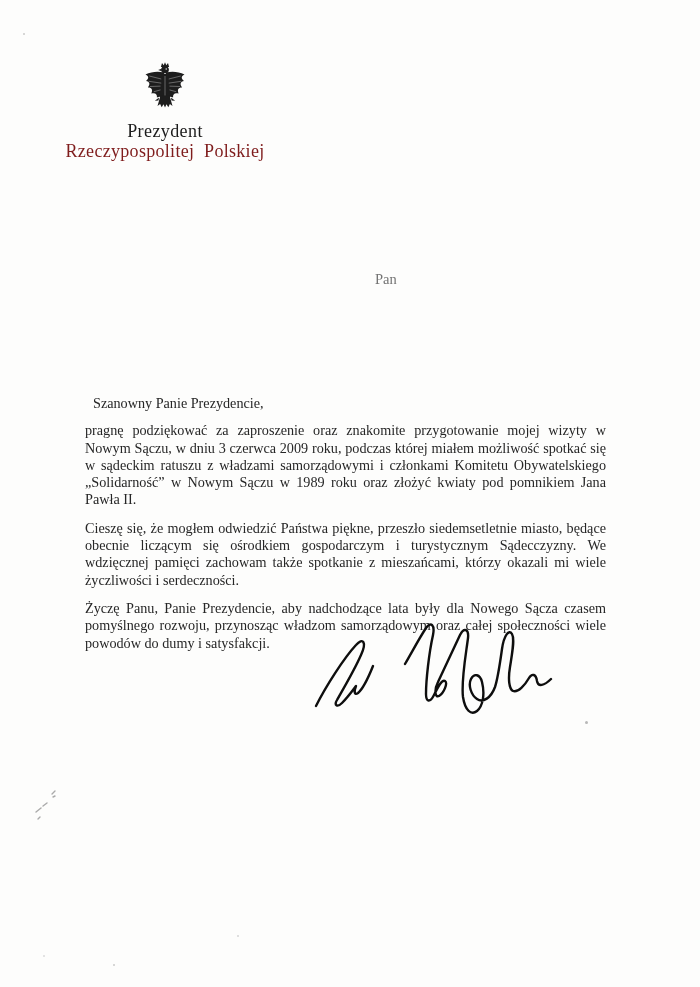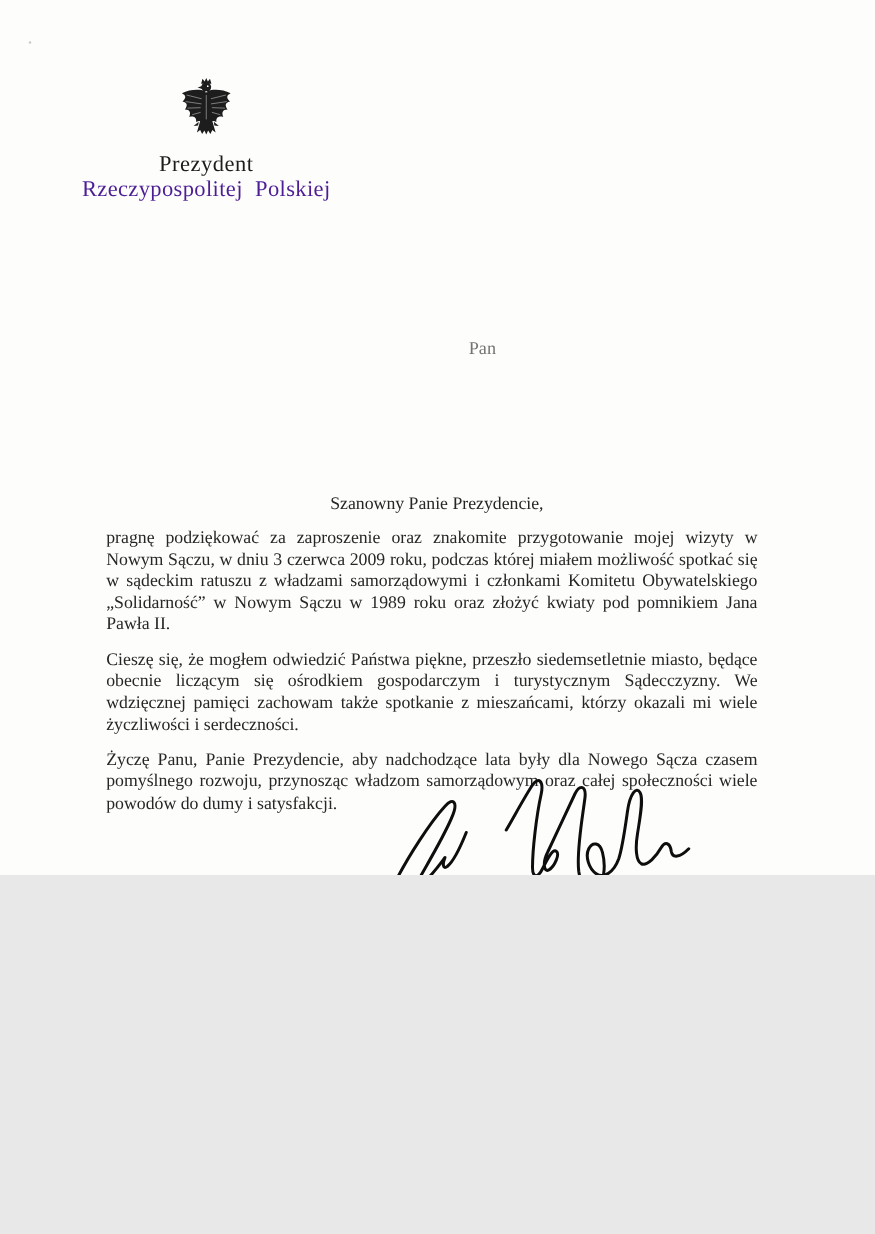--- a/index.html
+++ b/index.html
@@ -3,21 +3,21 @@
 <meta charset="utf-8">
 <style>
   html, body {
     margin: 0;
     padding: 0;
     background: #e8e8e8;
   }
   .page {
     position: relative;
     width: 700px;
-    height: 700px;
+    height: 987px;
     margin: 0 auto;
     background: #fdfdfc;
     font-family: "Liberation Serif", "DejaVu Serif", serif;
     color: #222;
     overflow: hidden;
     text-decoration: underline;
   }
 
   
   .letterhead {
@@ -36,21 +36,21 @@
   .lh-line1 {
     font-size: 18px;
     letter-spacing: 0.4px;
     color: #1c1c1c;
     line-height: 20px;
   }
   .lh-line2 {
     font-size: 18px;
     letter-spacing: 0.3px;
     word-spacing: 5px;
-    color: #4c1d95;
+    color: #7f1d1d;
     line-height: 21px;
     white-space: nowrap;
   }
 
   
   .dateline {
     position: absolute;
     left: 462px;
     top: 194px;
     font-size: 14.5px;
@@ -73,21 +73,20 @@
     position: absolute;
     left: 85px;
     top: 395px;
     width: 521px;
     font-size: 14.2px;
     line-height: 17.3px;
     color: #262626;
   }
   .salutation {
     margin: 0 0 10px 8px;
-    text-align: center;
   }
   .para {
     margin: 0 0 11px 0;
     text-align: justify;
     text-justify: inter-word;
   }
 
   
   .signature {
     position: absolute;

